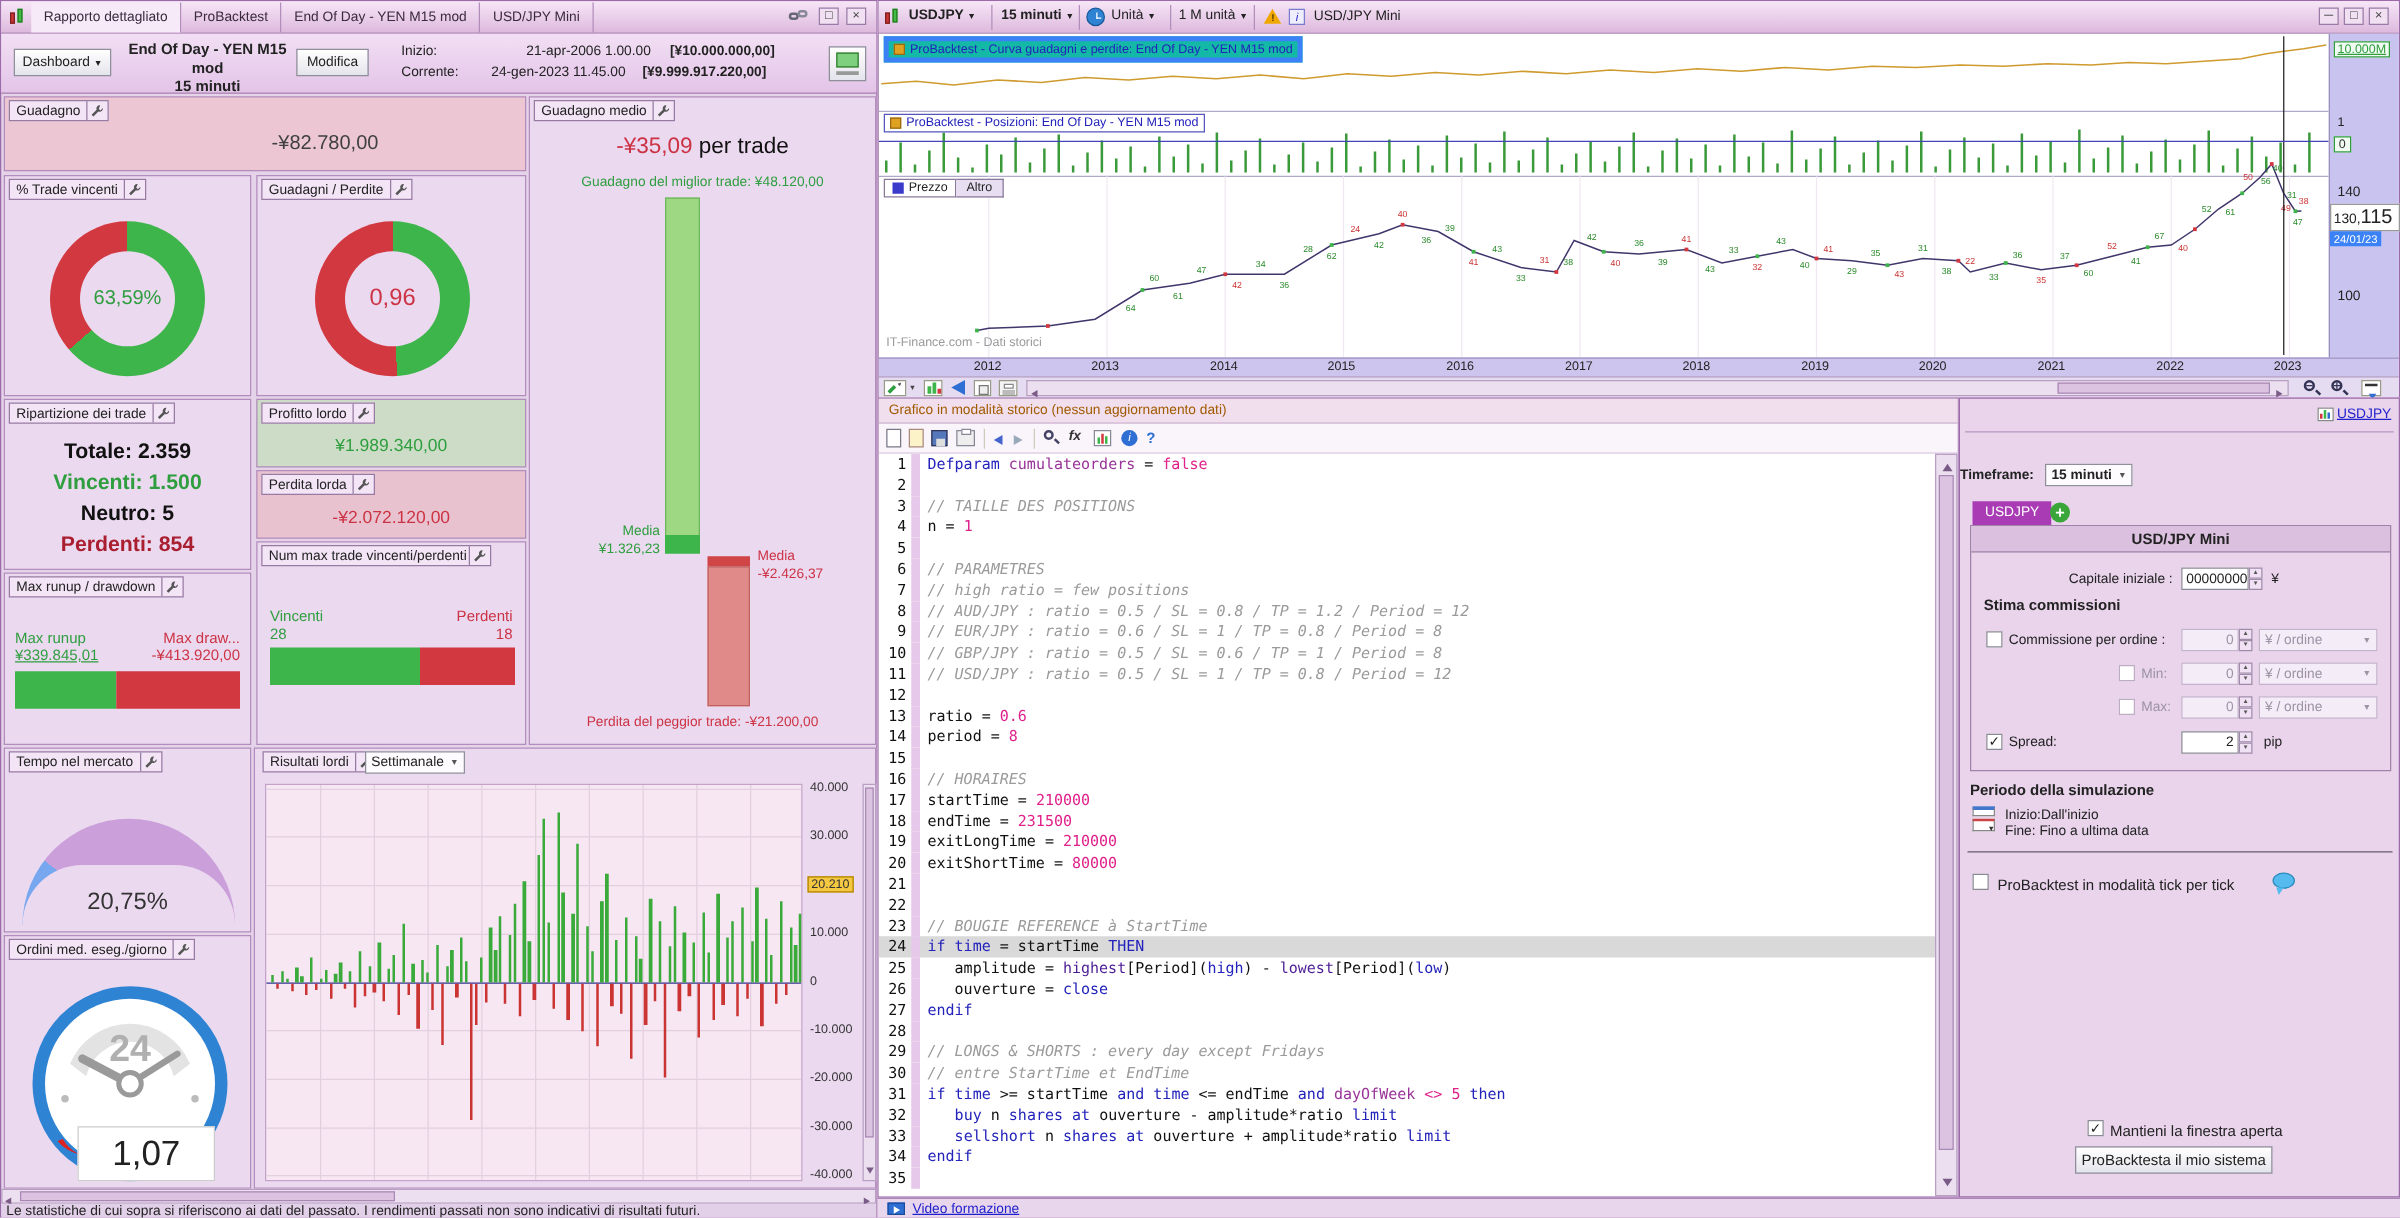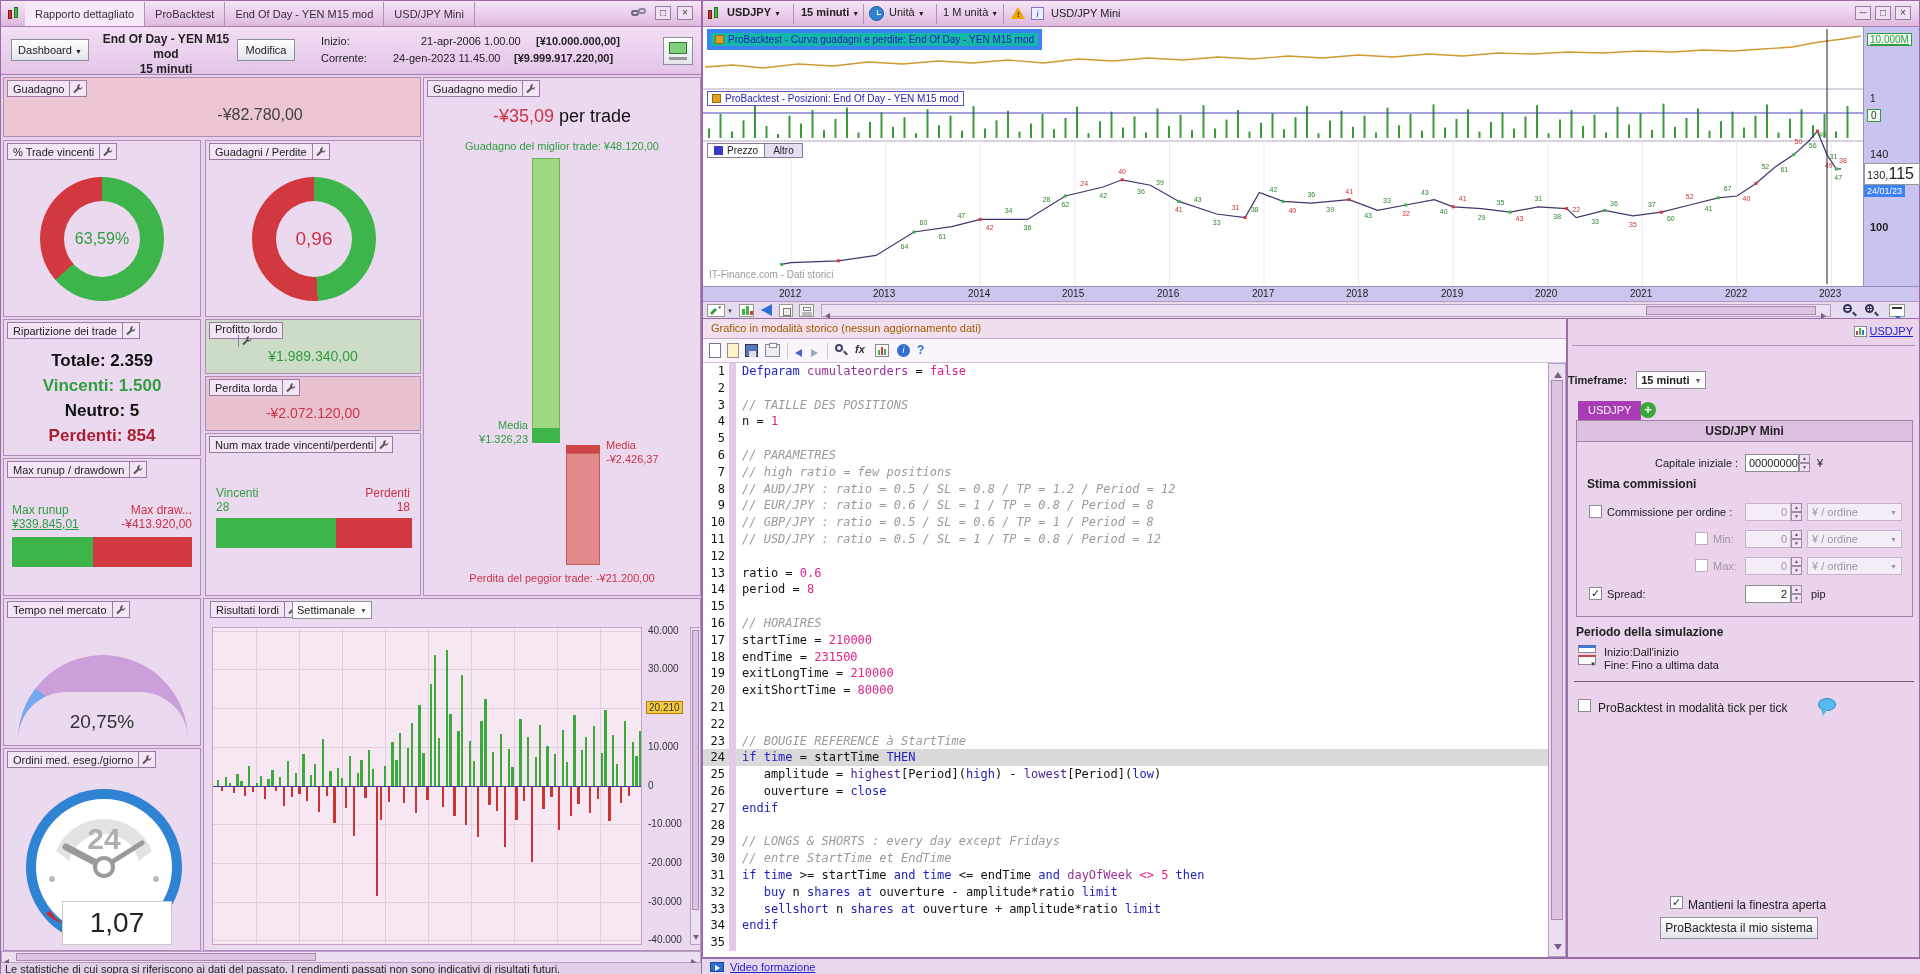--- a/index.html
+++ b/index.html
@@ -160,21 +160,21 @@
       </div>
       <div id="ripartizione-rows" class="abs" style="left:0;top:28px;width:100%;text-align:center;font-size:17px;font-weight:bold;line-height:25px;">
           <div style="color: rgb(17, 17, 17);">Totale: 2.359</div>
           <div style="color: rgb(47, 158, 63);">Vincenti: 1.500</div>
           <div style="color: rgb(17, 17, 17);">Neutro: 5</div>
           <div style="color: rgb(170, 31, 48);">Perdenti: 854</div>
         </div>
     </div>
 
     <div class="panel" style="left:204px;top:318px;width:216px;height:55px;background:#ccdcc6;">
-      <div class="chip" style="left:3px;top:2px;flex-direction:column;">
+      <div class="chip" style="left:3px;top:2px;">
         <span class="txt">Profitto lordo</span>
         <span class="wr">
             <svg width="12" height="12" viewBox="0 0 14 14">
               <use href="#i-wrench"></use>
             </svg>
           </span>
       </div>
       <div class="abs" style="left:0;top:28px;width:100%;text-align:center;font-size:14px;color:#2f9e3f;">¥1.989.340,00</div>
     </div>
 
@@ -703,21 +703,21 @@
 
     <div class="abs" style="left:1160px;top:26px;width:56px;height:259px;background:#c9c3ef;border-left:1px solid #9a8fc0;">
       <span class="abs" style="left:3px;top:6px;border:1px solid #2f9e3f;color:#2f9e3f;background:#f2fbf2;font-size:10px;padding:0 2px;text-decoration:underline;">10.000M</span>
       <span class="abs" style="left:6px;top:66px;font-size:10px;">1</span>
       <span class="abs" style="left:3px;top:82px;border:1px solid #2f9e3f;color:#333;background:#f2fbf2;font-size:10px;padding:0 3px;">0</span>
       <span class="abs" style="left:6px;top:121px;font-size:11px;">140</span>
       <span class="abs" style="left:0px;top:136px;width:56px;background:#fff;border:1px solid #999;padding:1px 2px;">
         <span style="font-size:11px;">130,</span><span style="font-size:16px;">115</span>
       </span>
       <span class="abs" style="left:0px;top:158px;background:#3b82f6;color:#fff;font-size:9px;padding:1px 3px;">24/01/23</span>
-      <span class="abs" style="left:6px;top:194px;font-size:11px;font-weight:bold;">100</span>
+      <span class="abs" style="left:6px;top:204px;font-size:11px;font-weight:normal;">100</span>
     </div>
 
     <div class="abs" style="left:4px;top:28px;background:#14b8a6;border:4px solid #3b82f6;display:flex;align-items:center;padding:1px 4px;">
       <span style="width:9px;height:9px;background:#e0a020;border:1px solid #9a6a10;margin-right:4px;"></span>
       <span style="color:#2222bb;font-size:10px;">ProBacktest - Curva guadagni e perdite: End Of Day - YEN M15 mod</span>
     </div>
     <div class="abs" style="left:4px;top:90px;background:#fff;border:1px solid #5555bb;display:flex;align-items:center;padding:1px 4px;">
       <span style="width:9px;height:9px;background:#e0a020;border:1px solid #9a6a10;margin-right:4px;"></span>
       <span style="color:#2222bb;font-size:10px;">ProBacktest - Posizioni: End Of Day - YEN M15 mod</span>
     </div>

